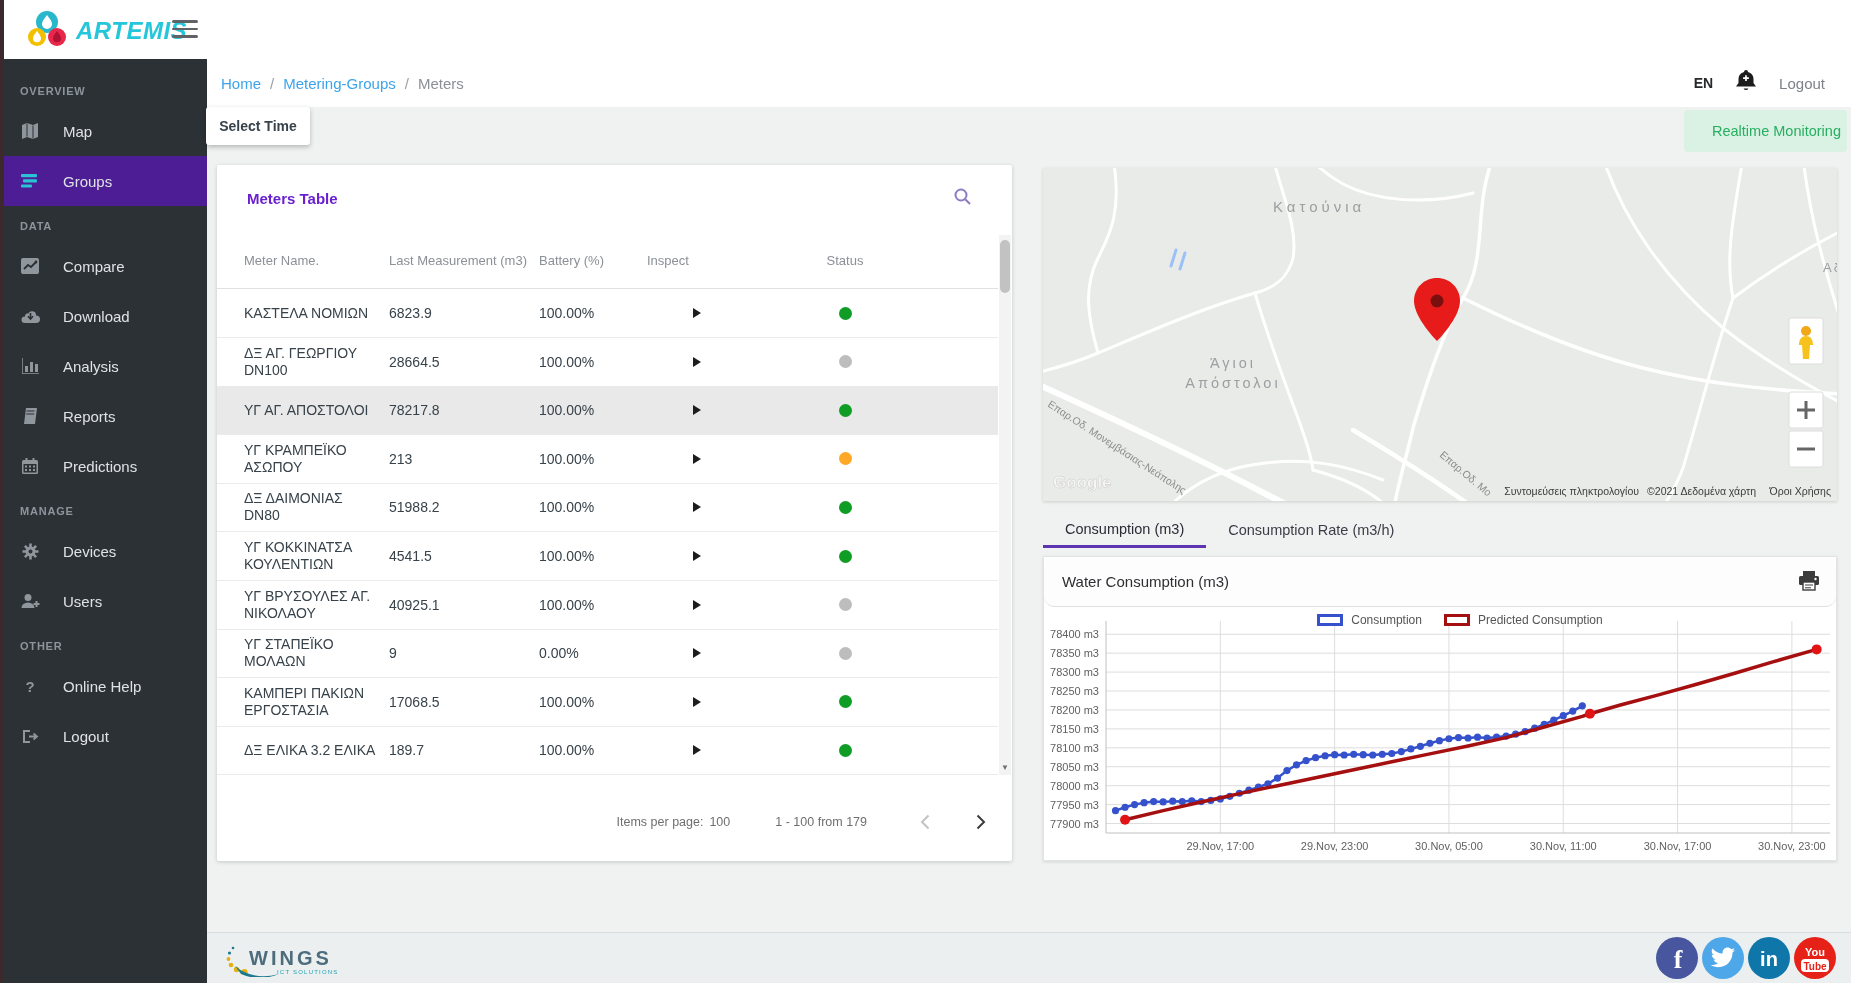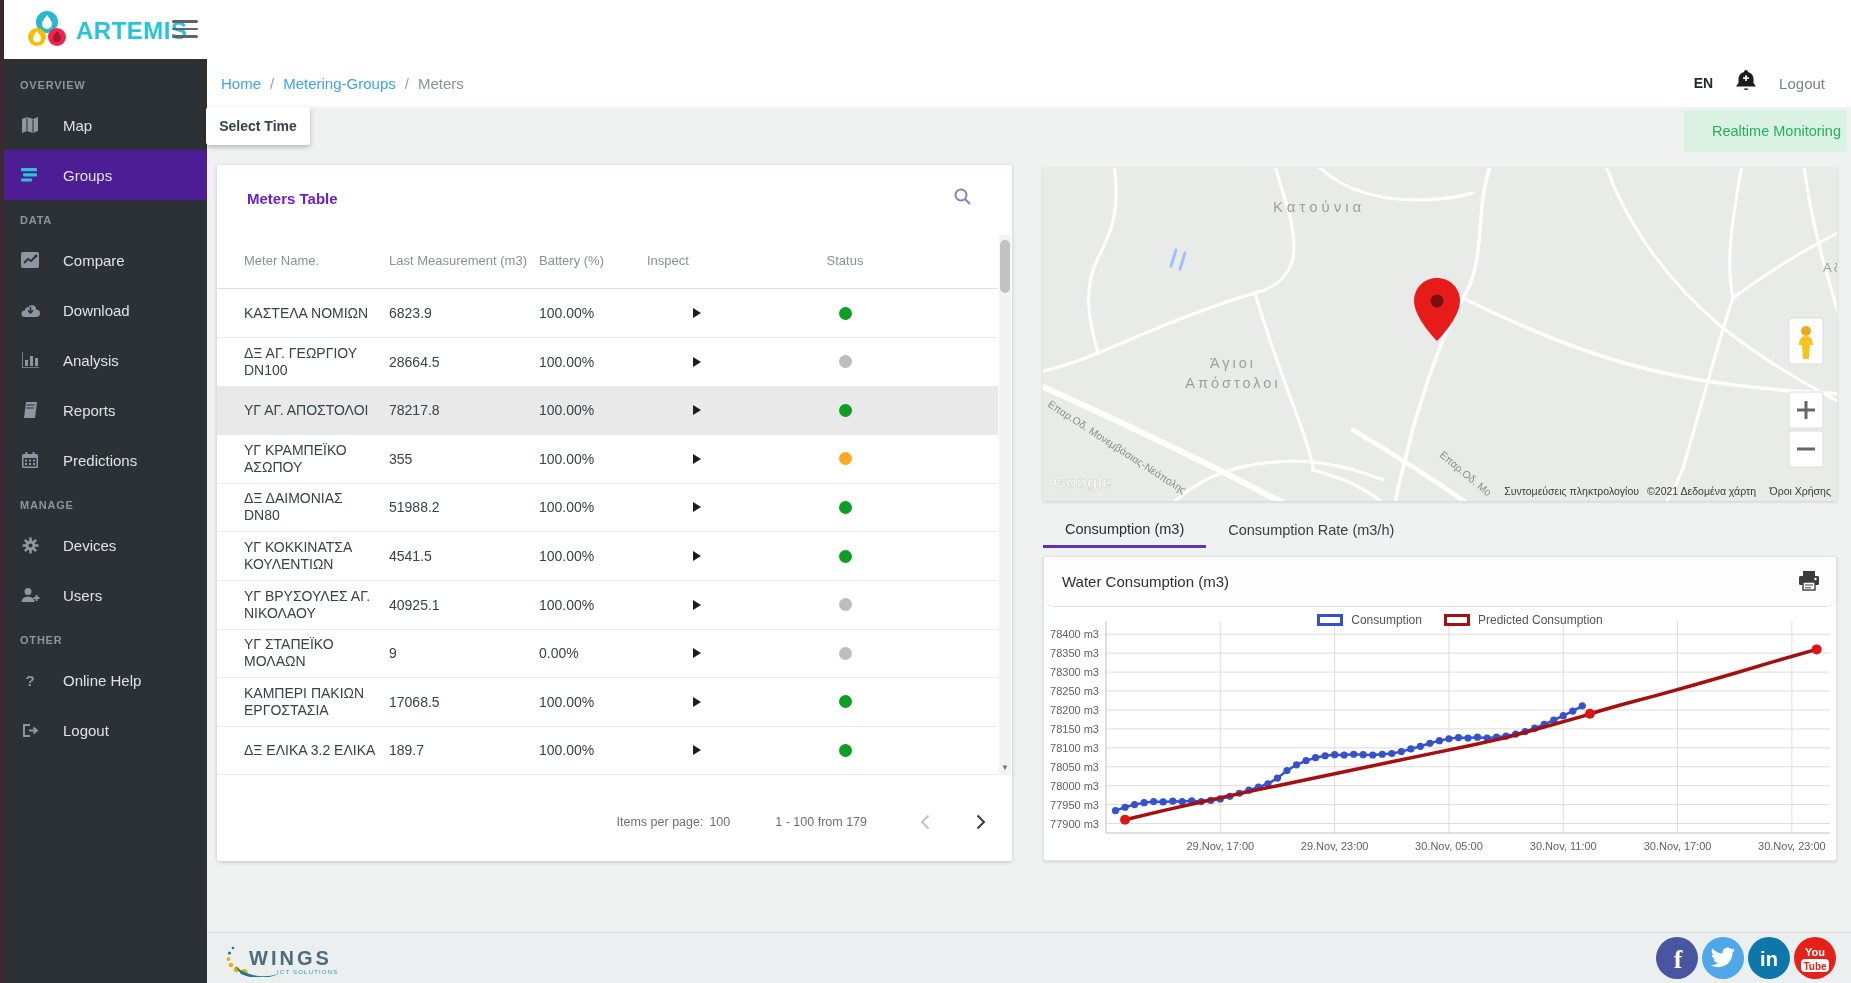--- a/index.html
+++ b/index.html
@@ -3,28 +3,28 @@
 <meta charset="utf-8">
 <style>
   * { margin:0; padding:0; box-sizing:border-box; }
   html,body { background:#f0f1f1; }
   body { font-family:"Liberation Sans", sans-serif; }
   #app { position:relative; width:1851px; height:983px; background:#f0f1f1; overflow:hidden; }
 
   
   .topbar { position:absolute; left:0; top:0; width:1851px; height:59px; background:#fff; z-index:20; }
   .brand { position:absolute; left:26px; top:9px; display:flex; align-items:center; gap:8px; }
-  .brand-name { color:#26c6da; font-size:24px; font-weight:bold; letter-spacing:.5px; }
+  .brand-name { color:#26c6da; font-size:24px; font-weight:bold; letter-spacing:.5px;font-style:italic; }
   .hamburger { position:absolute; left:172px; top:17px; width:26px; height:24px; display:flex; flex-direction:column; justify-content:center; gap:5px; cursor:pointer; }
   .hamburger span { display:block; height:2.5px; background:#5f6368; border-radius:2px; }
 
   .edge-strip { position:absolute; left:0; top:0; width:4px; height:983px; background:#3b292e; z-index:60; }
 
   
-  .sidebar { position:absolute; left:0; top:59px; width:207px; height:924px; background:#2c3136; z-index:10; padding-top:6px; }
+  .sidebar { position:absolute; left:0; top:59px; width:207px; height:924px; background:#2c3136; z-index:10; padding-top:12px; }
   .side-label { padding:14px 20px 9px 20px; font-size:11px; font-weight:bold; letter-spacing:.8px; color:#8d949b; }
   .side-item { height:50px; display:flex; align-items:center; padding-left:20px; gap:23px; color:#dfe2e5; font-size:15px; cursor:pointer; }
   .side-item.active { background:#4c1d95; }
   .side-icon { width:20px; height:20px; display:flex; align-items:center; justify-content:center; }
 
   
   .crumbbar { position:absolute; left:207px; top:59px; width:1644px; height:48px; background:#fff; display:flex; align-items:center; justify-content:space-between; padding:0 26px 0 14px; }
   .crumbs { display:flex; gap:9px; font-size:15px; }
   .crumb-link { color:#3da3ea; cursor:pointer; }
   .crumb-sep { color:#9aa0a6; }
@@ -311,21 +311,21 @@
       <span class="td-batt">100.00%</span>
       <span class="td-inspect">
           <span class="play"></span>
         </span>
       <span class="td-status">
           <span class="dot" data-status="green"></span>
         </span>
     </div>
     <div class="trow" style="top:269.8px">
       <span class="td-name">ΥΓ ΚΡΑΜΠΕΪΚΟ ΑΣΩΠΟΥ</span>
-      <span class="td-last">355</span>
+      <span class="td-last">213</span>
       <span class="td-batt">100.00%</span>
       <span class="td-inspect">
           <span class="play"></span>
         </span>
       <span class="td-status">
           <span class="dot" data-status="orange"></span>
         </span>
     </div>
     <div class="trow" style="top:318.4px">
       <span class="td-name">ΔΞ ΔΑΙΜΟΝΙΑΣ DN80</span>

